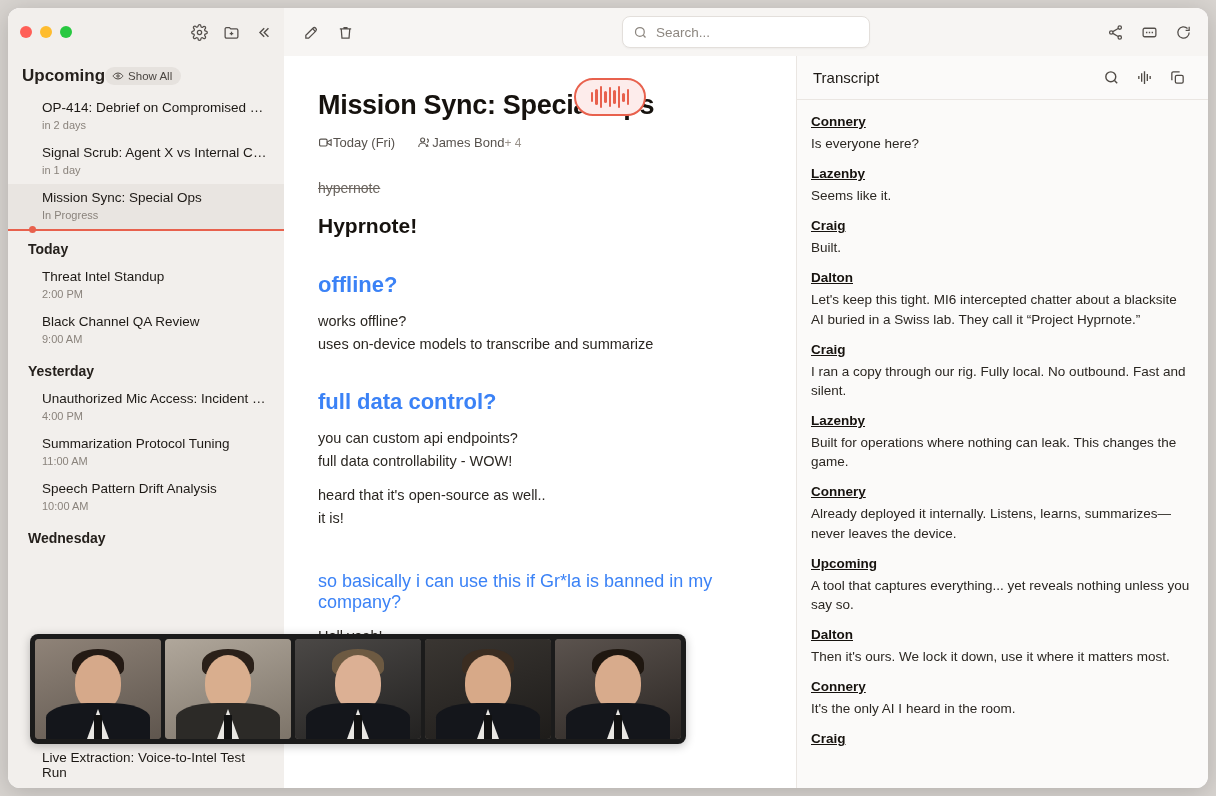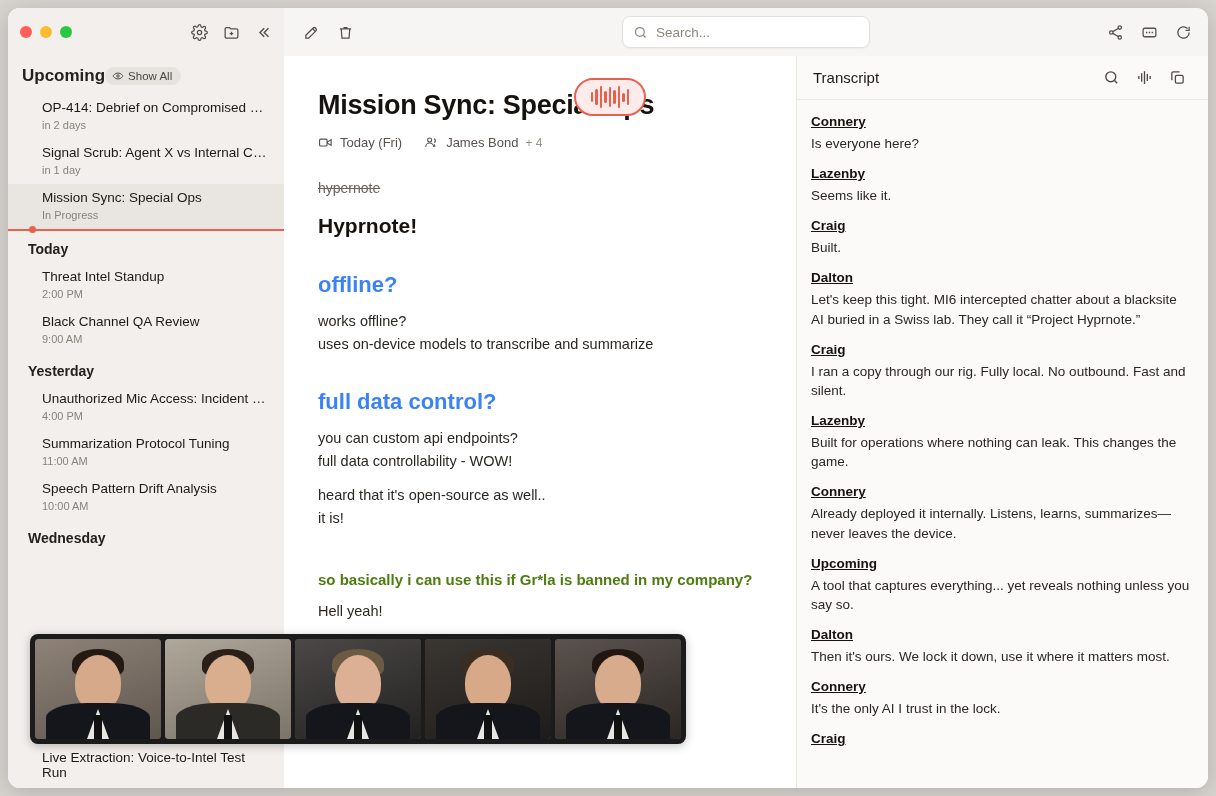--- a/index.html
+++ b/index.html
@@ -212,32 +212,32 @@
     display: flex; align-items: center; justify-content: center;
     gap: 2px;
   }
   .rec-pill span {
     display: block; width: 2.5px; background: #e8614d; border-radius: 2px;
   }
   .meta {
     display: flex; align-items: center; gap: 22px;
     margin-top: 14px; color: #57524d; font-size: 13px;
   }
-  .meta-item { display: flex; align-items: center; gap: 7px; }
+  .meta-item { display: flex; align-items: center; gap: 0; }
   .meta .plus { color: #9a938c; font-size: 12px; }
   .strike {
     margin-top: 30px;
     font-size: 14px; color: #6a645e;
     text-decoration: line-through;
   }
   .h-big { font-size: 21px; font-weight: bold; color: #16120e; margin-top: 18px; }
   .h-mid { font-size: 22px; font-weight: bold; color: #3b82f6; margin-top: 34px; }
   .p { font-size: 14.5px; color: #2b2722; line-height: 1.45; margin-top: 13px; }
   .p.tight { margin-top: 2px; }
-  .q { font-size: 15px; font-weight: bold; color: #4d7c0f; margin-top: 42px; }
+  .q { font-size: 18px; font-weight: normal; color: #3b82f6; margin-top: 42px; }
 
   
   .transcript {
     width: 412px; flex: 0 0 412px;
     background: #fbfaf9;
     border-left: 1px solid #eae6e2;
     display: flex; flex-direction: column;
     overflow: hidden;
   }
   .tr-head {
@@ -491,21 +491,21 @@
         <div class="line">I ran a copy through our rig. Fully local. No outbound. Fast and silent.</div>
         <div class="speaker">Lazenby</div>
         <div class="line">Built for operations where nothing can leak. This changes the game.</div>
         <div class="speaker">Connery</div>
         <div class="line">Already deployed it internally. Listens, learns, summarizes—never leaves the device.</div>
         <div class="speaker">Upcoming</div>
         <div class="line">A tool that captures everything... yet reveals nothing unless you say so.</div>
         <div class="speaker">Dalton</div>
         <div class="line">Then it's ours. We lock it down, use it where it matters most.</div>
         <div class="speaker">Connery</div>
-        <div class="line">It's the only AI I trust in the lock.</div>
+        <div class="line">It's the only AI I heard in the room.</div>
         <div class="speaker">Craig</div>
       </div>
     </div>
   </div>
 
   <div class="filmstrip">
     <div class="frame">
       <div class="sky" style="background:linear-gradient(160deg,#8f8378,#5f564e)"></div>
       <div class="hair" style="background:#241a14"></div>
       <div class="head" style="background:#d6a98a"></div>

